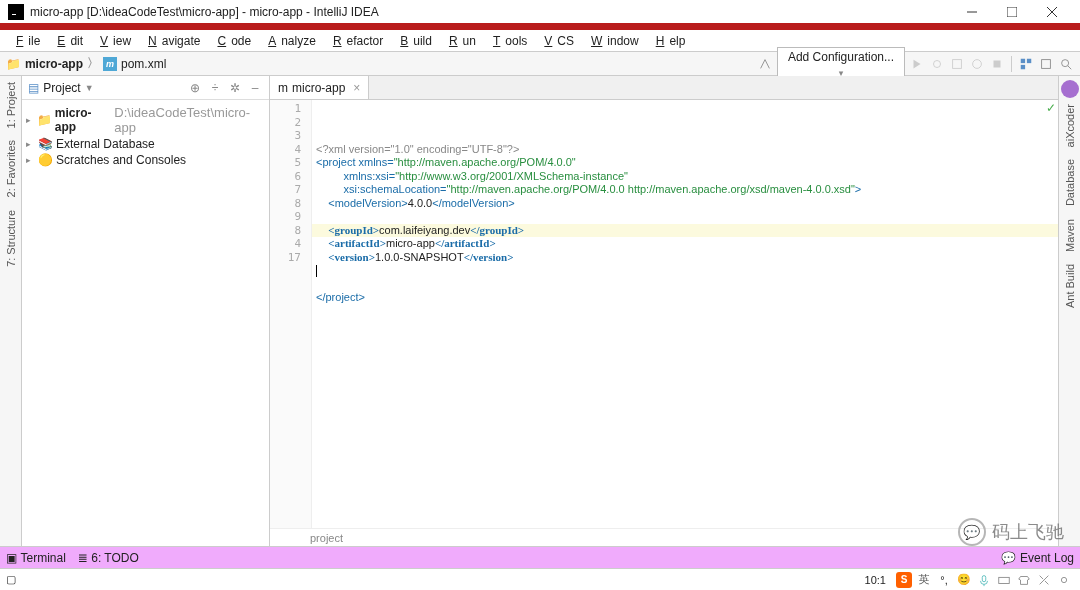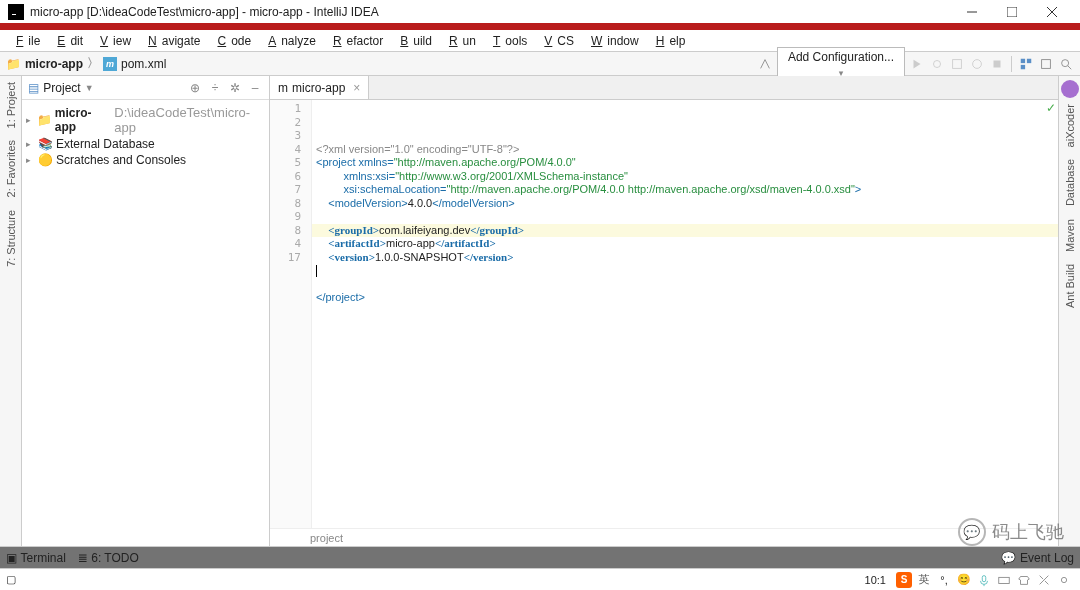--- a/index.html
+++ b/index.html
@@ -63,21 +63,21 @@
 .c-str { color:#288e3f; }
 .c-bold { font-weight:bold;font-family:Liberation Serif, serif; }
 .caret { display:inline-block; width:1px; height:12px; background:#000; vertical-align:middle; }
 .marker { position:absolute; right:2px; top:2px; color:#4caf50; font-size:12px; }
 
 .crumbs { height:18px; padding:0 40px; font-size:11px; color:#888; border-top:1px solid #eee; display:flex; align-items:center; }
 
 .right-rail { width:22px; border-left:1px solid #ccc; background:#f6f6f6; display:flex; flex-direction:column; align-items:center; }
 .rr-icon { width:18px; height:18px; margin-top:4px; background:#a66fd0; border-radius:50%; }
 
-.bottom-tools { height:22px; border-top:1px solid #ccc; display:flex; align-items:center; padding:0 6px; gap:12px; font-size:12px; background:#737373; }
+.bottom-tools { height:22px; border-top:1px solid #ccc; display:flex; align-items:center; padding:0 6px; gap:12px; font-size:12px; background:#f0abfc; }
 .bottom-tools .spacer { flex:1; }
 
 .status { height:22px; border-top:1px solid #ccc; display:flex; align-items:center; padding:0 6px; font-size:11px; background:#fff; }
 .status .spacer { flex:1; }
 .status .pos { margin-right:8px; }
 .status .sicon { width:16px; height:16px; margin:0 2px; display:flex; align-items:center; justify-content:center; }
 .sogou { background:#ff6000; color:#fff; border-radius:3px; font-size:10px; font-weight:bold; }
 .status svg { width:14px; height:14px; }
 
 .watermark { position:absolute; right:16px; bottom:44px; font-size:18px; color:#777; display:flex; align-items:center; gap:6px; opacity:.85; pointer-events:none; }

